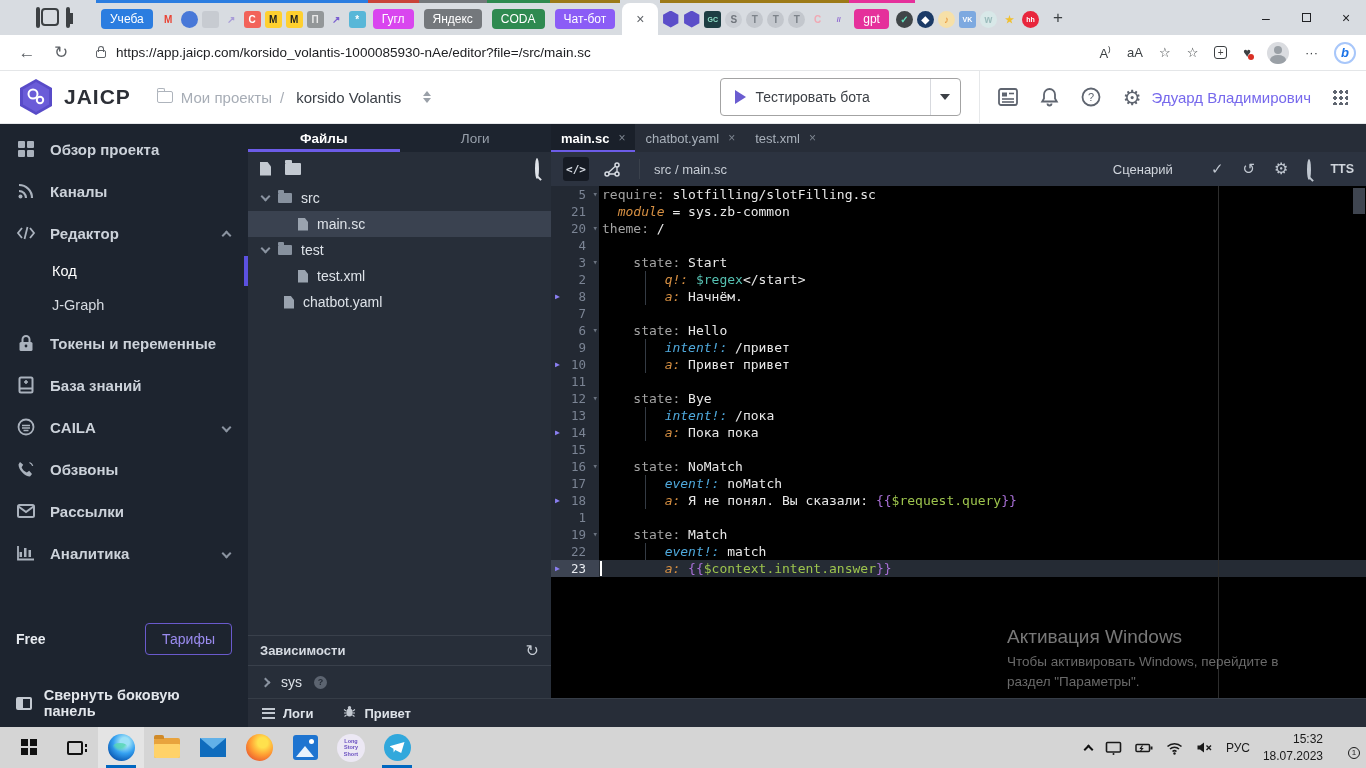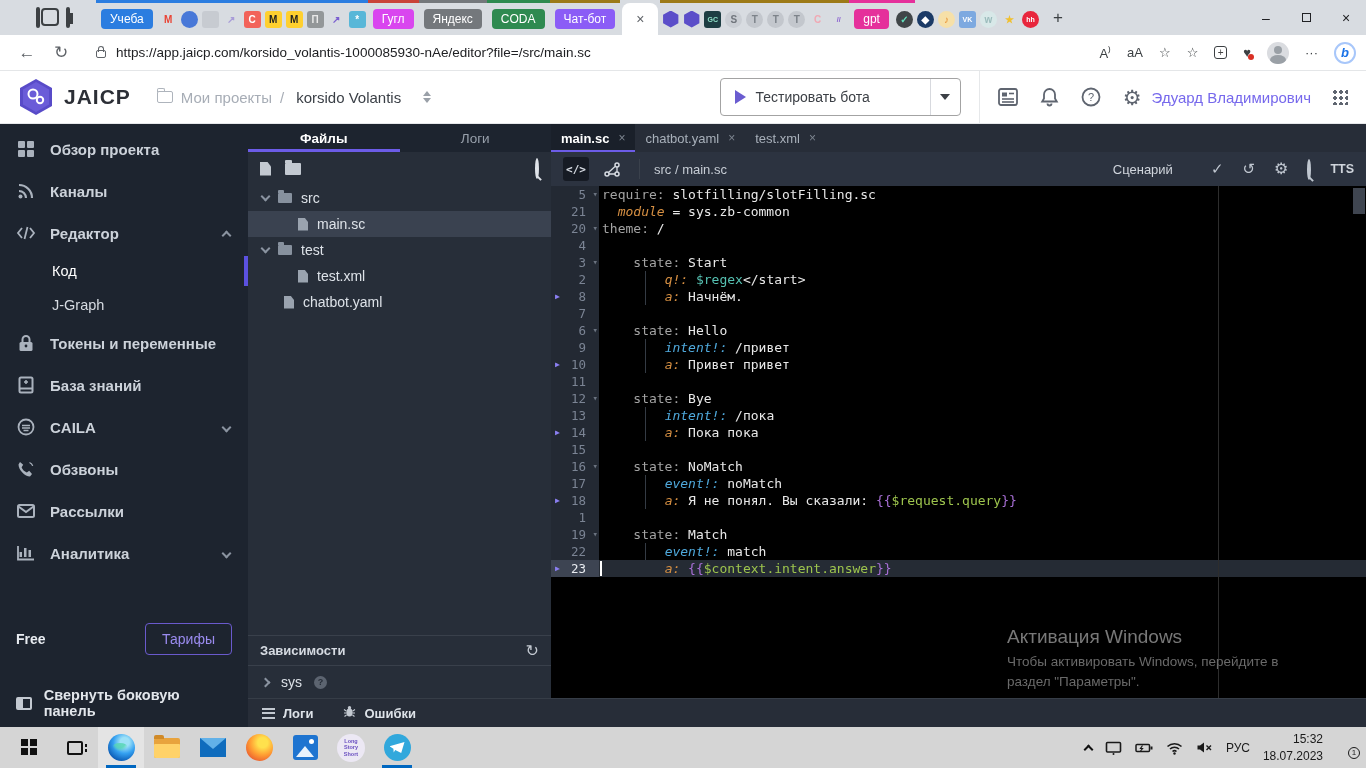--- a/index.html
+++ b/index.html
@@ -709,21 +709,21 @@
           <div class="log-item">
             <span class="lines-ic"></span>
             <span>Логи</span>
           </div>
           <div class="log-item">
             <span><svg width="13" height="13" viewBox="0 0 13 13">
                 <ellipse cx="6.5" cy="7.5" rx="3.2" ry="4" fill="#c3c9d1"></ellipse>
                 <circle cx="6.5" cy="2.8" r="1.7" fill="#c3c9d1"></circle>
                 <path d="M1 4.5l2.3 1.5M1 8h2.3M1.5 11.5l2-1.5M12 4.5 9.7 6M12 8H9.7m1.8 3.5-2-1.5" stroke="#c3c9d1" stroke-width="1.1"></path>
               </svg></span>
-            <span>Ошибки</span>
+            <span>Привет</span>
           </div>
         </div>
     </div>
   </div>
 
   <div class="taskbar">
     <div id="tb-apps" style="display:flex;align-items:stretch;">
         <div class="tb-app">
           <span class="app-start">
             <i></i>

